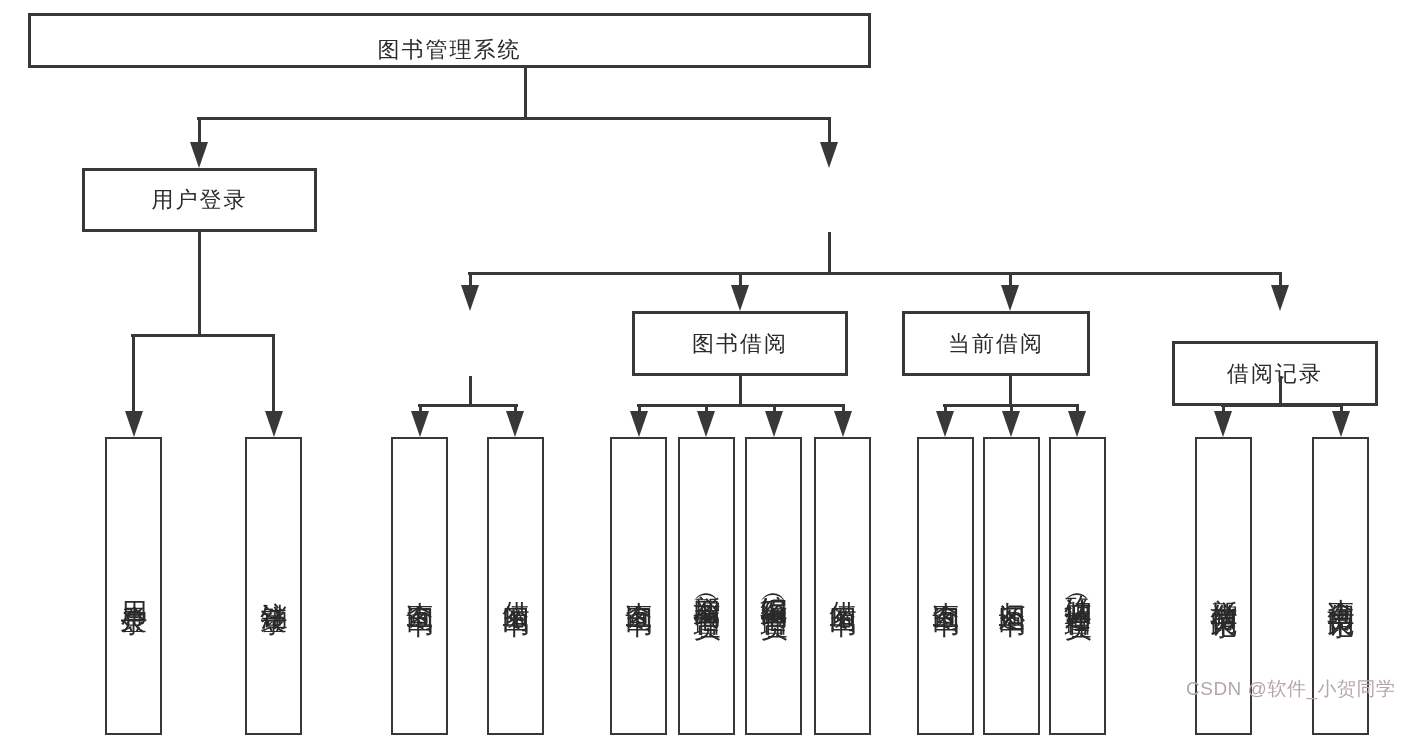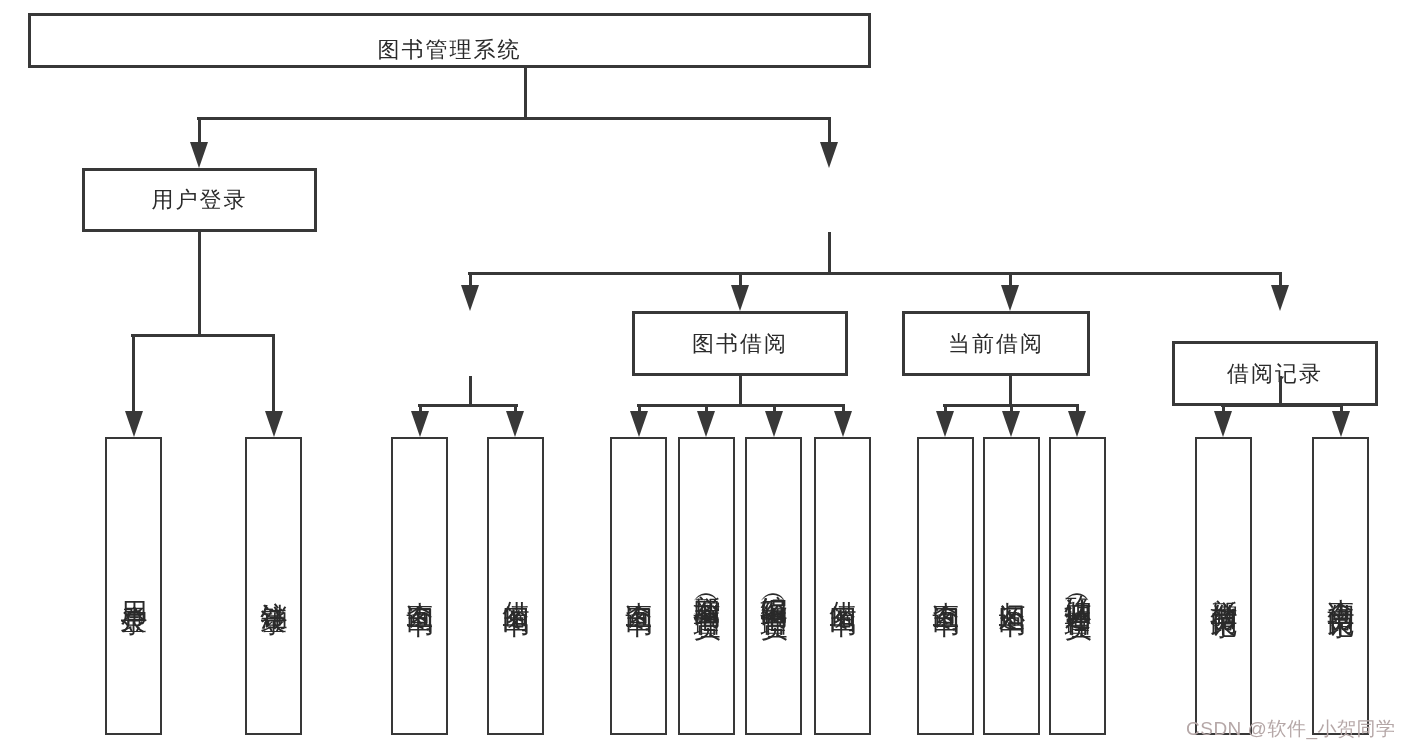--- a/index.html
+++ b/index.html
@@ -52,21 +52,21 @@
     position: absolute;
     width: 0;
     height: 0;
     border-left: 9px solid transparent;
     border-right: 9px solid transparent;
     border-top: 26px solid #383838;
   }
   .watermark {
     position: absolute;
     left: 1186px;
-    top: 716px;
+    top: 676px;
     font-size: 19px;
     color: #b5a7a7;
     letter-spacing: 0.5px;
     white-space: nowrap;
   }
 </style>
 </head>
 <body>
 
 <div id="stage">

